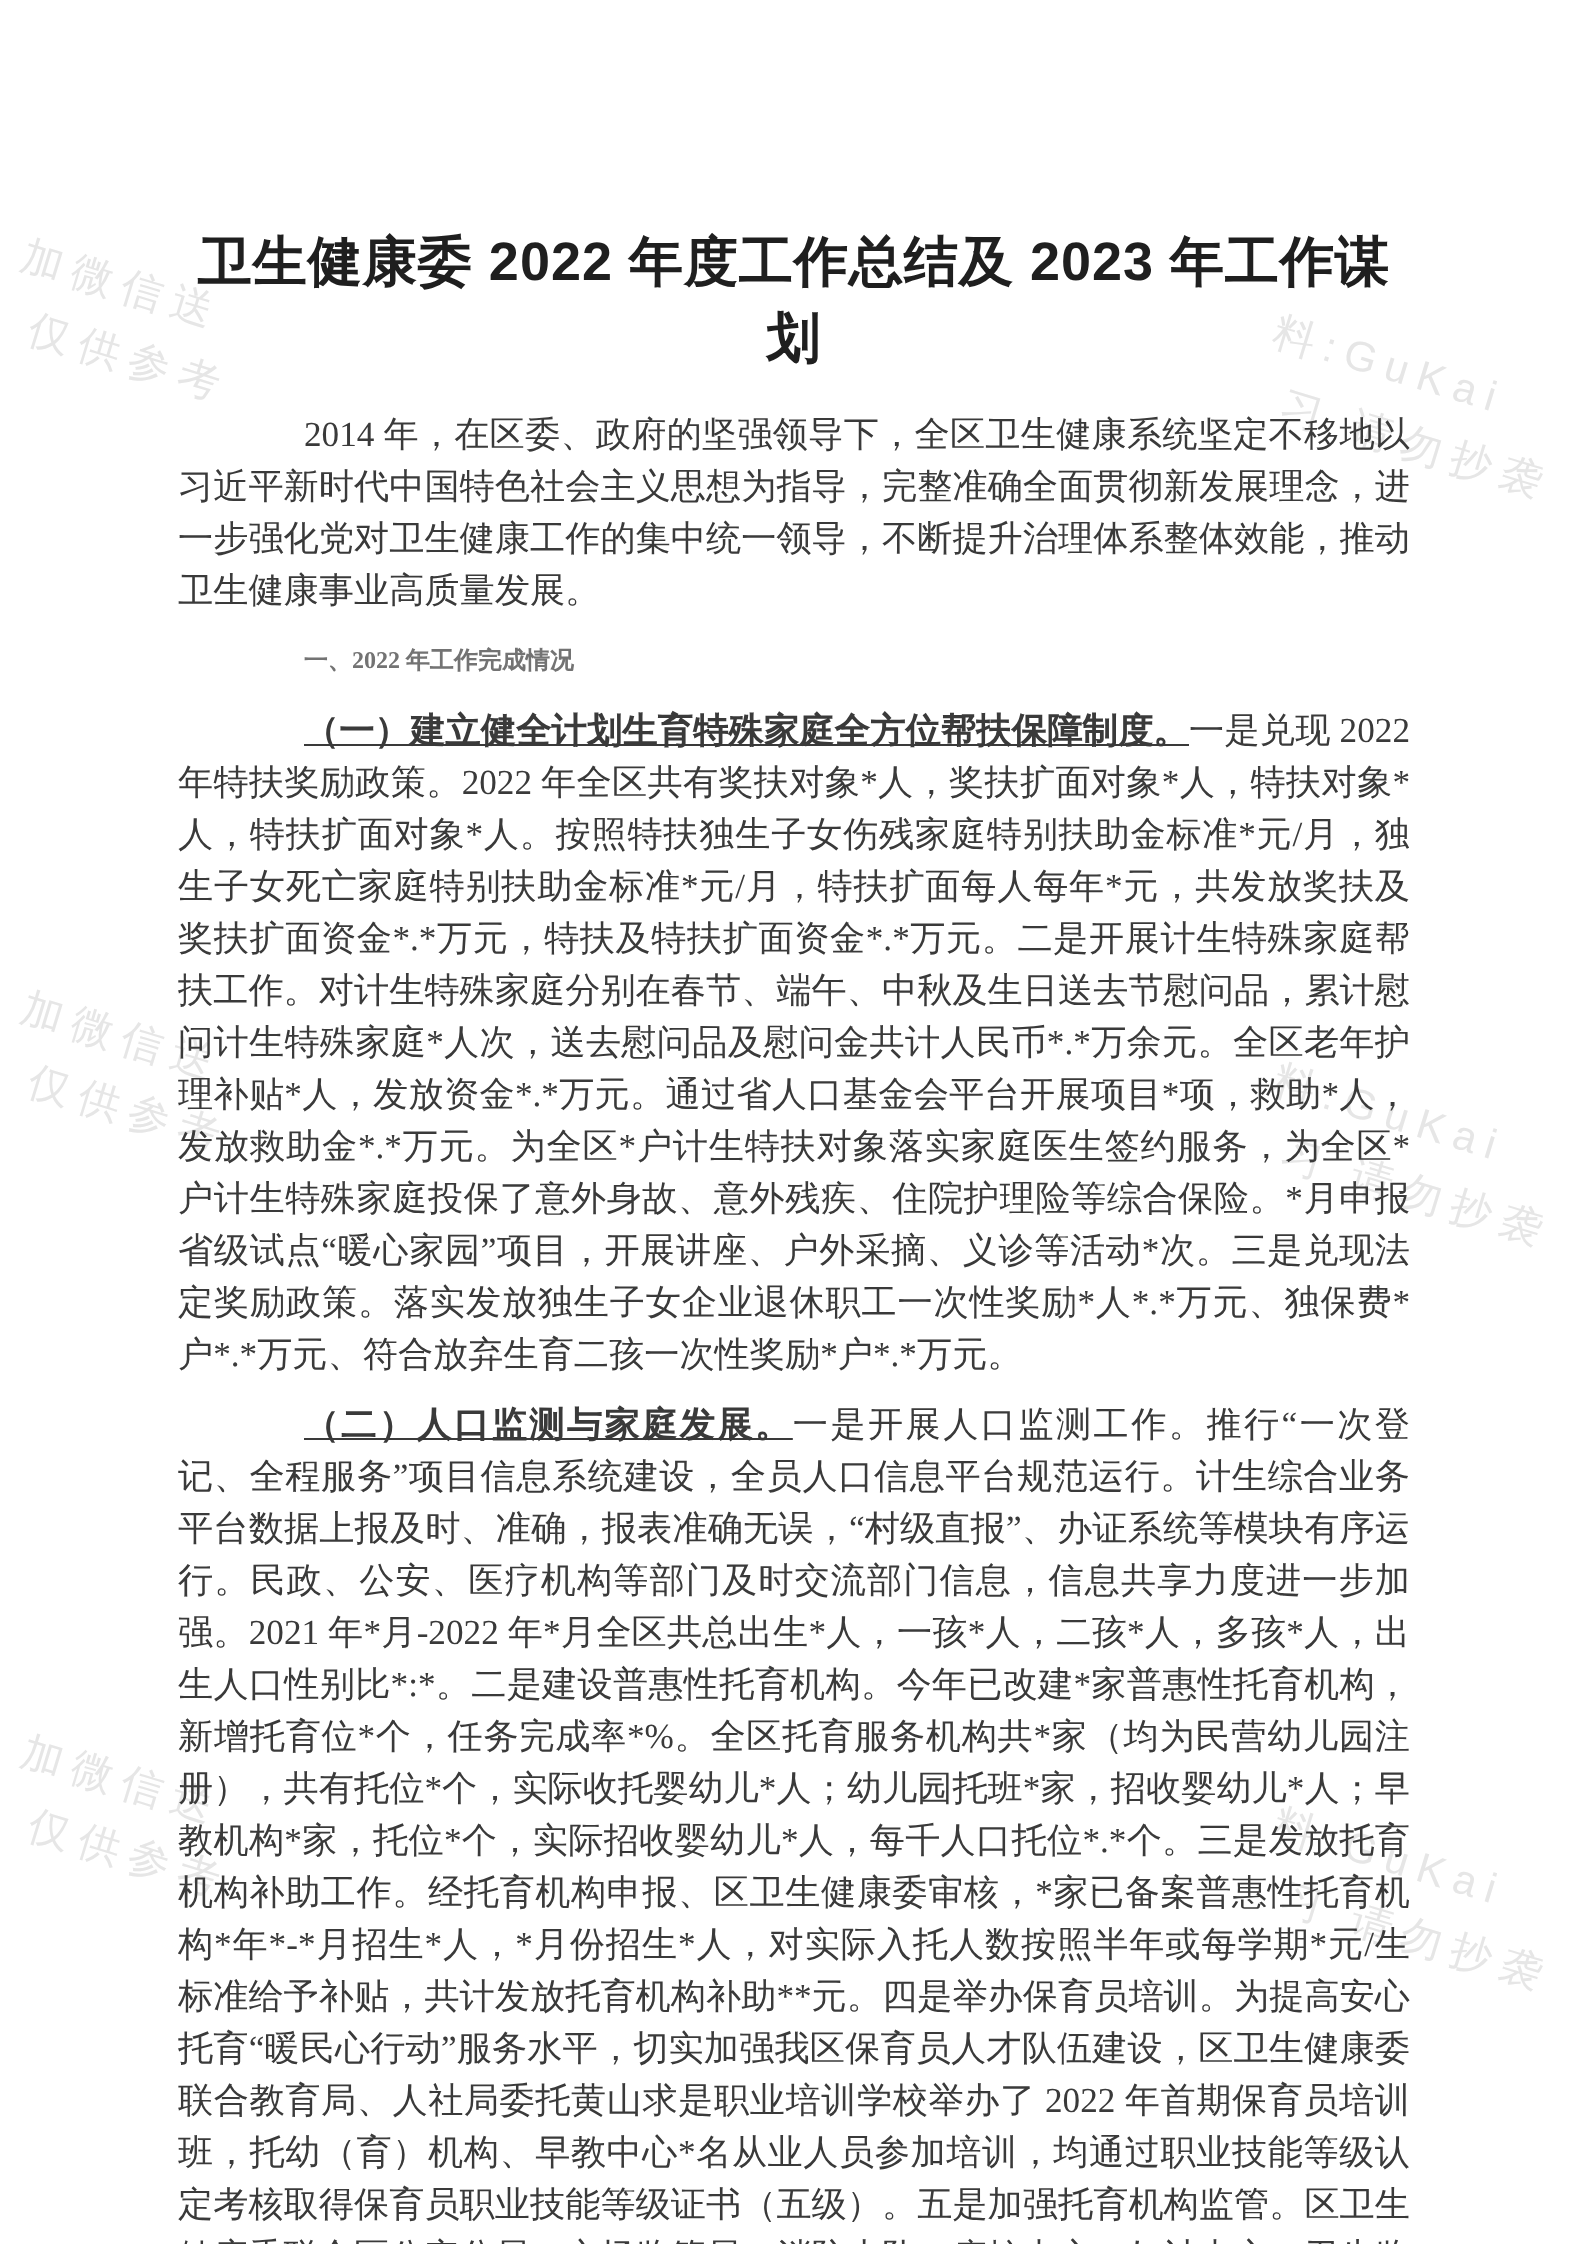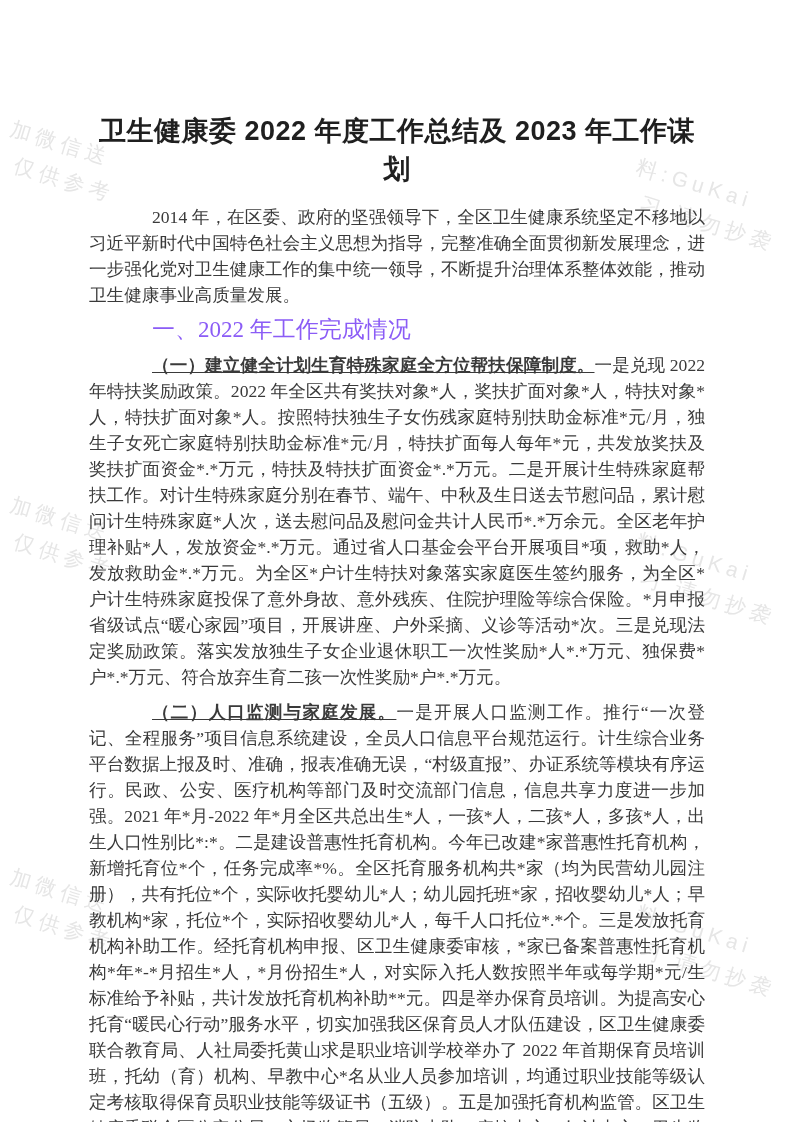--- a/index.html
+++ b/index.html
@@ -52,24 +52,24 @@
   .par {
     margin: 0 0 9px 0;
     font-size: 17.6px;
     line-height: 26px;
     color: #3a3a3a;
     text-align: justify;
     text-indent: 63px;
   }
   .sec-heading {
     margin: 0 0 9px 0;
-    font-size: 23px;
+    font-size: 12px;
     line-height: 26px;
-    font-weight: 400;
-    color: #8b5cf6;
+    font-weight: 700;
+    color: #737373;
     text-indent: 63px;
   }
   .lead { font-weight: 700; text-decoration: underline; }
 </style>
 </head>
 <body>
 
 <div class="page">
 
   <div class="wm wm-l1" style="color: rgb(230, 230, 230);">

